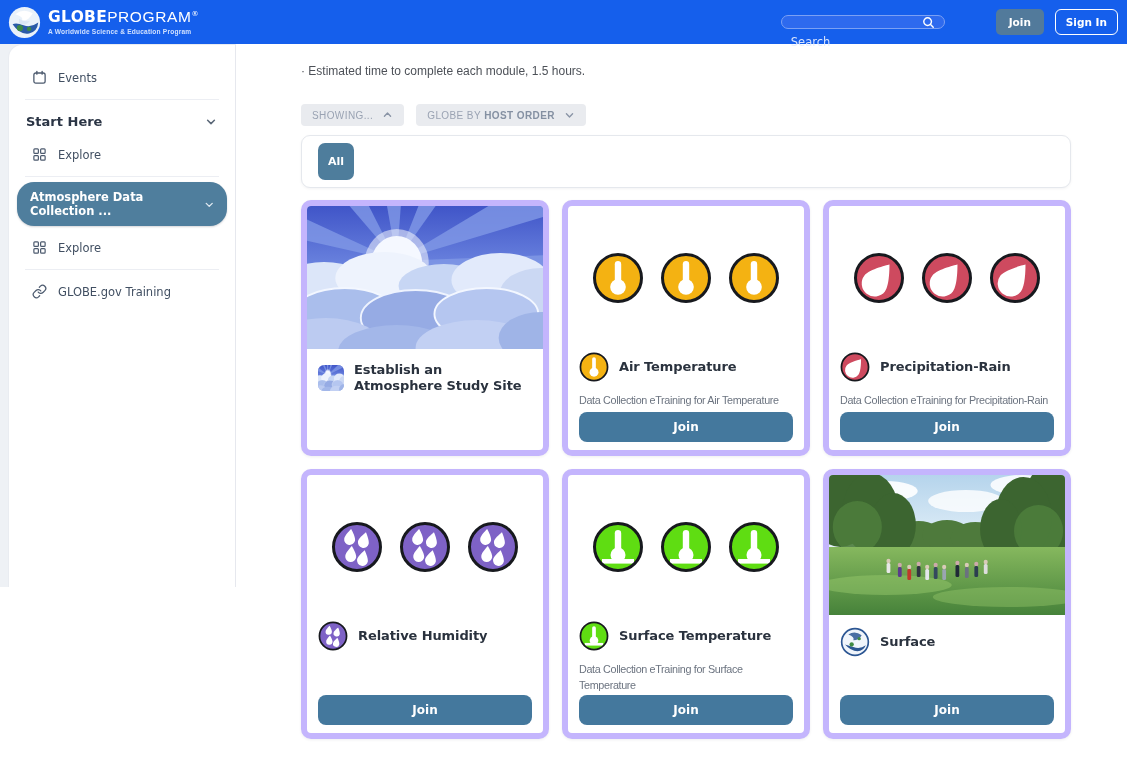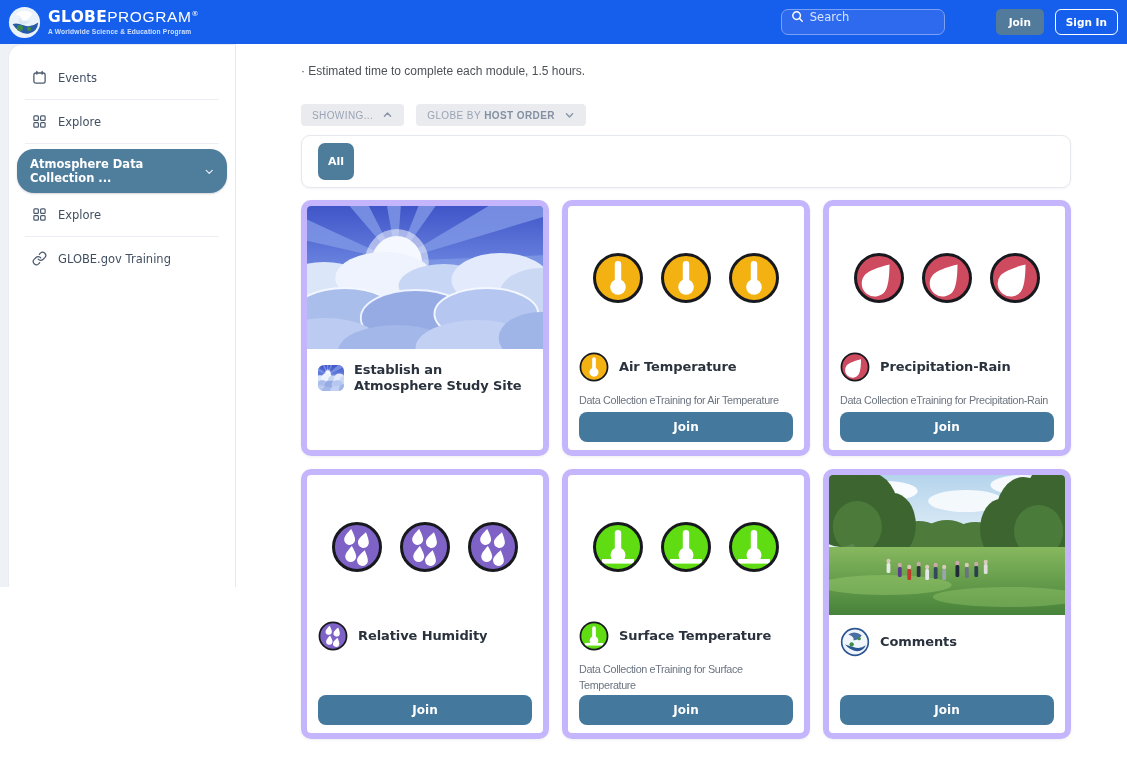--- a/index.html
+++ b/index.html
@@ -7,21 +7,21 @@
   body { font-family:"DejaVu Sans","Liberation Sans",sans-serif; background:#fff; color:#2a323e; }
 
   
   .navbar { height:44px; background:#155FEC; display:flex; align-items:center; padding:0 9px 0 8px; }
   .brand { display:flex; align-items:center; gap:7px; }
   .brand-logo { width:33px; height:33px; flex:none; }
   .brand-line1 { color:#fff; font-size:15.5px; font-weight:800; letter-spacing:.3px; line-height:1.05; }
   .brand-line1 .light { font-weight:400; font-family:"Liberation Sans",sans-serif; letter-spacing:.6px; }
   .brand-reg { font-size:7px; vertical-align:super; font-weight:400; }
   .brand-tagline { color:#cfe0ff; font-size:6.6px; font-weight:700; letter-spacing:.2px; margin-top:2px; font-family:"Liberation Sans",sans-serif; }
-  .nav-search { margin-left:auto; width:164px; height:26px; background:#2e6aee; border:1px solid #7ba0f4; border-radius:7px; display:flex; align-items:flex-start; gap:6px; padding:0 9px; }
+  .nav-search { margin-left:auto; width:164px; height:14px; background:#2e6aee; border:1px solid #7ba0f4; border-radius:7px; display:flex; align-items:flex-end; gap:6px; padding:0 9px;flex-direction:column; }
   .nav-search svg { flex:none; }
   .nav-search input { background:transparent; border:none; outline:none; color:#fff; font-size:11.5px; width:100%; font-family:inherit; }
   .nav-search input::placeholder { color:#e3ebfd; opacity:.95; }
   .nav-join { margin-left:51px; width:48px; height:26px; background:#527A9B; border:none; border-radius:5px; color:#fff; font-size:10.5px; font-weight:700; font-family:inherit; cursor:pointer; }
   .nav-signin { margin-left:11px; height:26px; padding:0 10px; background:transparent; border:1.5px solid #fff; border-radius:6px; color:#fff; font-size:10.5px; font-weight:700; font-family:inherit; cursor:pointer; }
 
   
   .layout { display:flex; height:543px; background:#eef1f5; }
   .sidebar { width:228px; flex:none; background:#fff; margin-left:8px; border-right:1px solid #e6e8ee; border-top:1px solid #e9ecf1; border-left:1px solid #e9ecf1; border-top-left-radius:14px; padding-top:14px; }
   .main { flex:1; background:#fff; padding:20px 0 0 65px; }
@@ -272,20 +272,26 @@
       <svg width="15" height="15" viewBox="0 0 20 20">
         <rect x="2.5" y="4" width="15" height="13.5" rx="2.5" fill="none" stroke="#4c5a6e" stroke-width="1.7"></rect>
         <line x1="6.5" y1="2" x2="6.5" y2="5.5" stroke="#4c5a6e" stroke-width="1.7" stroke-linecap="round"></line>
         <line x1="13.5" y1="2" x2="13.5" y2="5.5" stroke="#4c5a6e" stroke-width="1.7" stroke-linecap="round"></line>
       </svg>
       <span>Events</span>
     </div>
 
     <div class="side-divider"></div>
 
+    <div class="side-section">
+      <span>Start Here</span>
+      <svg class="chev" width="12" height="11" viewBox="0 0 14 13">
+        <polyline points="3,5 7,9 11,5" fill="none" stroke="currentColor" stroke-width="1.8" stroke-linecap="round" stroke-linejoin="round"></polyline>
+      </svg>
+    </div>
 
     <div class="side-item">
       <svg width="15" height="15" viewBox="0 0 20 20">
         <rect x="2.5" y="2.5" width="6" height="6" rx="1.2" fill="none" stroke="#4c5a6e" stroke-width="1.6"></rect>
         <rect x="11.5" y="2.5" width="6" height="6" rx="1.2" fill="none" stroke="#4c5a6e" stroke-width="1.6"></rect>
         <rect x="2.5" y="11.5" width="6" height="6" rx="1.2" fill="none" stroke="#4c5a6e" stroke-width="1.6"></rect>
         <rect x="11.5" y="11.5" width="6" height="6" rx="1.2" fill="none" stroke="#4c5a6e" stroke-width="1.6"></rect>
       </svg>
       <span>Explore</span>
     </div>
@@ -463,21 +469,21 @@
         <div class="card-img photo">
           <svg viewBox="0 0 250 140" preserveAspectRatio="none">
               <use href="#sym-field"></use>
             </svg>
         </div>
         <div class="card-body">
           <div class="title-row" style="margin-top:2px;">
             <svg class="badge-globe" viewBox="0 0 36 36">
                 <use href="#sym-globe"></use>
               </svg>
-            <span class="card-title">Comments</span>
+            <span class="card-title">Surface</span>
           </div>
           <button class="join-btn">Join</button>
         </div>
       </div>
 
     </div>
   </main>
 </div>
 
 </body></html>

